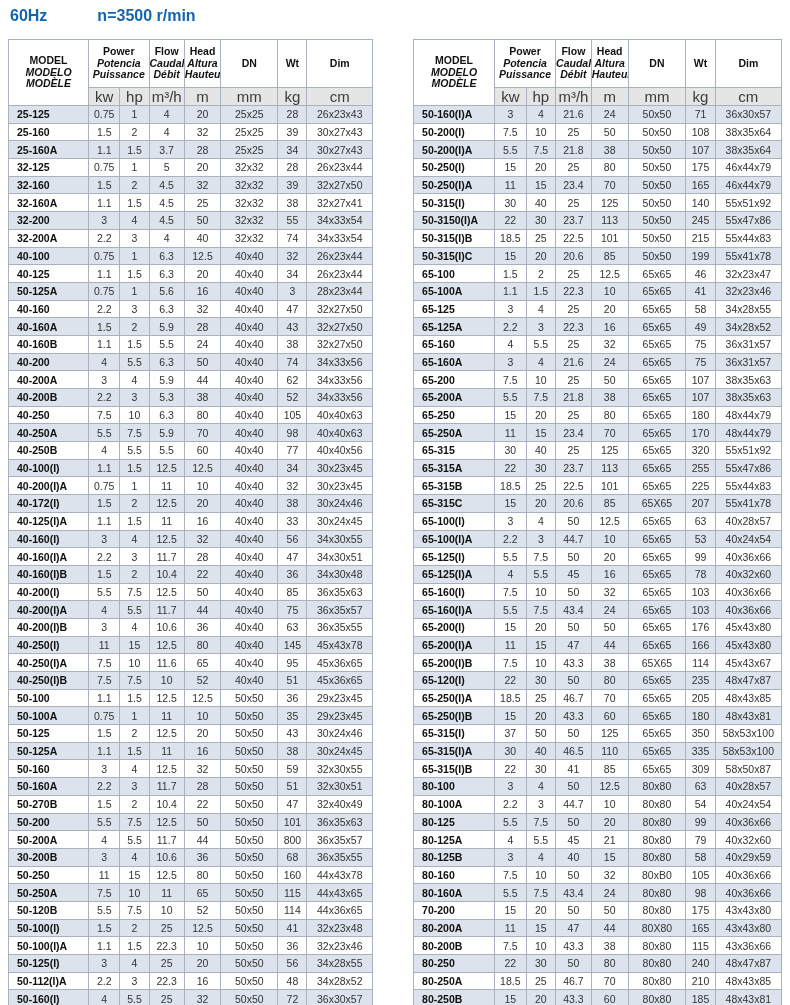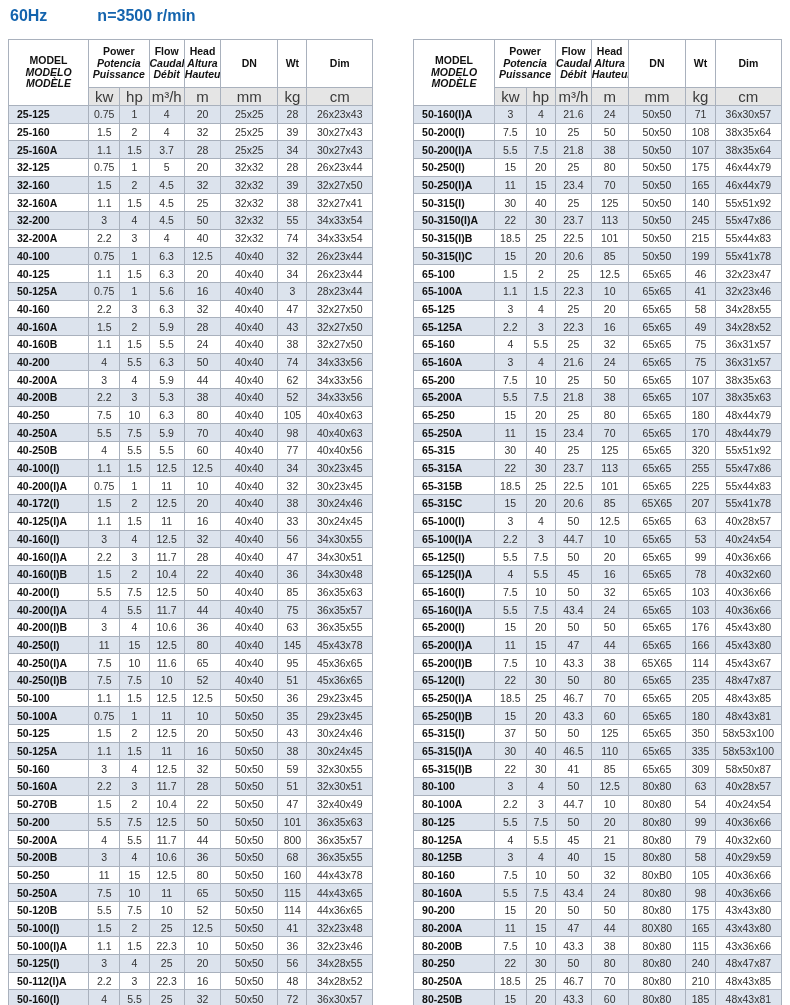--- a/index.html
+++ b/index.html
@@ -521,21 +521,21 @@
           <td class="model">50-200A</td>
           <td>4</td>
           <td>5.5</td>
           <td>11.7</td>
           <td>44</td>
           <td>50x50</td>
           <td>800</td>
           <td>36x35x57</td>
         </tr>
         <tr>
-          <td class="model">50-200B</td>
+          <td class="model">30-200B</td>
           <td>3</td>
           <td>4</td>
           <td>10.6</td>
           <td>36</td>
           <td>50x50</td>
           <td>68</td>
           <td>36x35x55</td>
         </tr>
         <tr>
           <td class="model">50-250</td>
@@ -1118,21 +1118,21 @@
           <td class="model">80-160A</td>
           <td>5.5</td>
           <td>7.5</td>
           <td>43.4</td>
           <td>24</td>
           <td>80x80</td>
           <td>98</td>
           <td>40x36x66</td>
         </tr>
         <tr>
-          <td class="model">90-200</td>
+          <td class="model">70-200</td>
           <td>15</td>
           <td>20</td>
           <td>50</td>
           <td>50</td>
           <td>80x80</td>
           <td>175</td>
           <td>43x43x80</td>
         </tr>
         <tr>
           <td class="model">80-200A</td>

